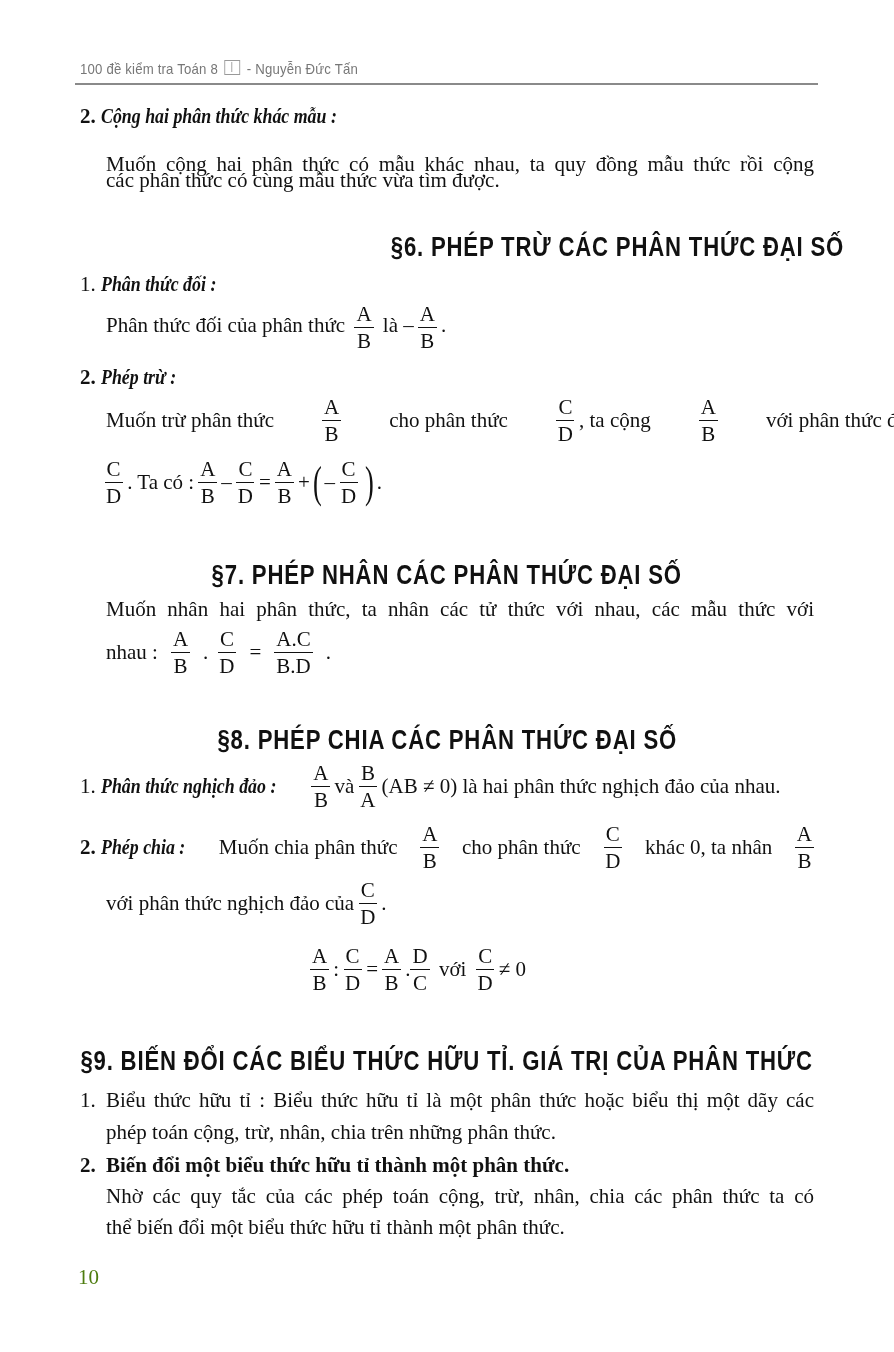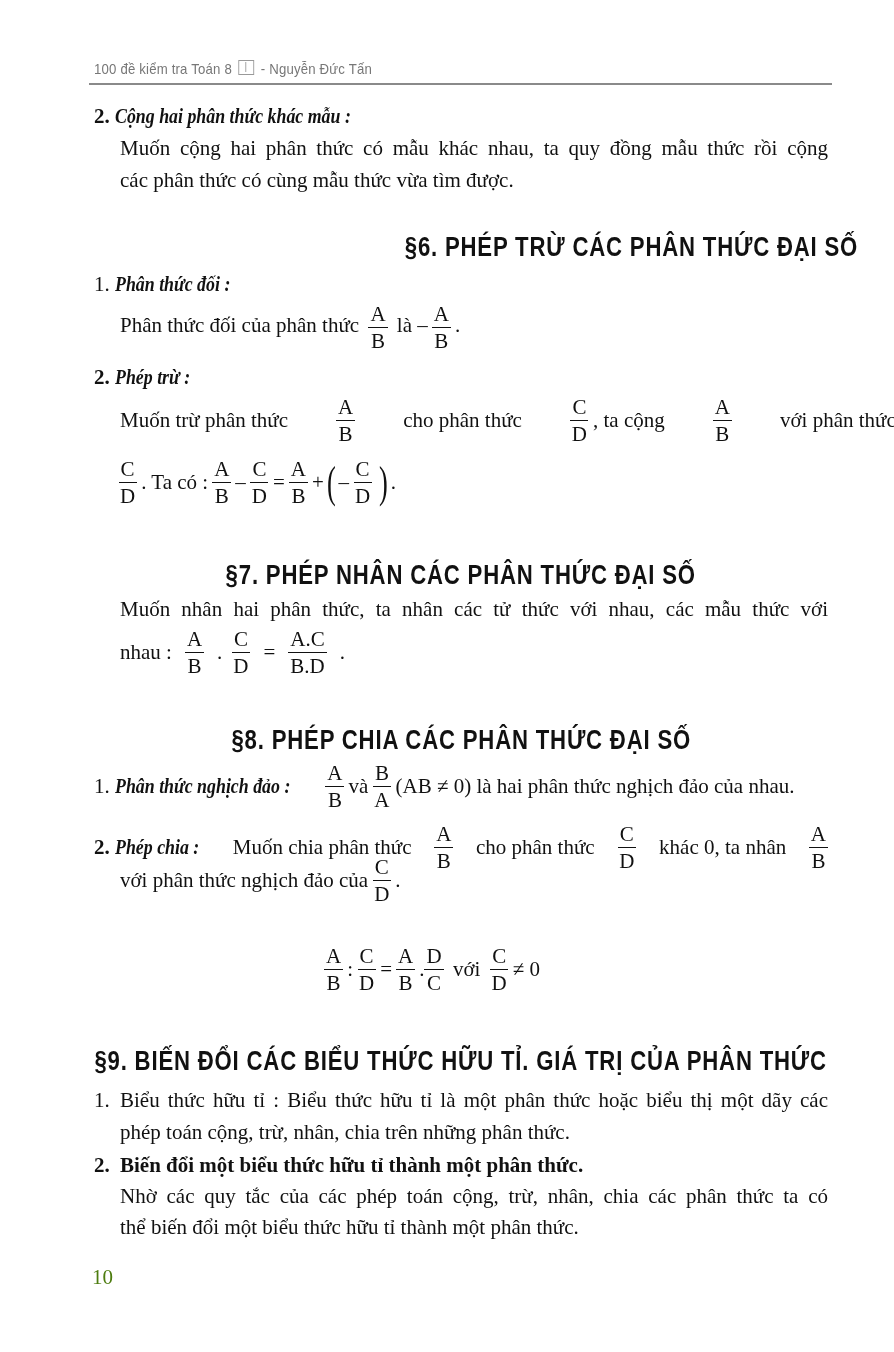--- a/index.html
+++ b/index.html
@@ -1,18 +1,18 @@
 <!DOCTYPE html>
 <html><head>
 <meta charset="utf-8">
 <style>
   html, body { margin: 0; padding: 0; background: #ffffff; }
   body { width: 894px; height: 1352px; position: relative; overflow: hidden;
          font-family: "Liberation Serif", serif; color: #111; }
-  .page { position: absolute; left: 0; top: 0; width: 724px; height: 1352px; margin-left: 14px; }
+  .page { position: absolute; left: 0; top: 0; width: 724px; height: 1352px; }
 
   .running-header { position: absolute; left: 80px; top: 60px; font-family: "Liberation Sans", sans-serif;
          font-size: 15px; color: #777; letter-spacing: 0.2px; transform: scaleX(0.88); transform-origin: left; white-space: nowrap; }
   .book-icon { display: inline-block; width: 16px; height: 13px; border: 1px solid #999; vertical-align: -1px; margin: 0 3px; position: relative; }
   .book-icon::after { content: ""; position: absolute; left: 7px; top: 1px; width: 1px; height: 10px; background: #999; }
   .header-rule { position: absolute; left: 75px; top: 83px; width: 743px; height: 2px; background: #8a8a8a; }
 
   .line { position: absolute; font-size: 21px; white-space: nowrap; line-height: 1; }
   .num { font-weight: bold; }
   .it { font-style: italic; font-weight: bold; transform: scaleX(0.85); display: inline-block; transform-origin: left; }
@@ -39,21 +39,21 @@
     <span class="book-icon"></span>
     <span>-</span>
     <span>Nguyễn Đức Tấn</span>
   </div>
   <div class="header-rule"></div>
 
   <div class="line" style="left:80px; top:106px;">
     <span class="num">2.</span>
     <span class="it">Cộng hai phân thức khác mẫu :</span>
   </div>
-  <div class="line" style="left:106px; top:138px; width:708px; text-align:justify; text-align-last:justify;">Muốn cộng hai phân thức có mẫu khác nhau, ta quy đồng mẫu thức rồi cộng</div>
+  <div class="line" style="left:106px; top:154px; width:708px; text-align:justify; text-align-last:justify;">Muốn cộng hai phân thức có mẫu khác nhau, ta quy đồng mẫu thức rồi cộng</div>
   <div class="line" style="left:106px; top:170px;">các phân thức có cùng mẫu thức vừa tìm được.</div>
 
   <div class="heading" style="top:232px;text-align:right;">
     <span>§6. PHÉP TRỪ CÁC PHÂN THỨC ĐẠI SỐ</span>
   </div>
 
   <div class="line" style="left:80px; top:274px;">
     <span>1.</span>
     <span class="it">Phân thức đối :</span>
   </div>
@@ -176,21 +176,21 @@
     <span class="frac">
         <span class="n">C</span>
         <span class="d">D</span>
       </span>
     <span>khác 0, ta nhân</span>
     <span class="frac" style="margin-right:0">
         <span class="n">A</span>
         <span class="d">B</span>
       </span>
   </div>
-  <div class="line" style="left:106px; top:856px; display:flex; align-items:center;">
+  <div class="line" style="left:106px; top:879px; display:flex; align-items:center;">
     <span>với phân thức nghịch đảo của</span>
     <span class="frac">
         <span class="n">C</span>
         <span class="d">D</span>
       </span>
       <span>.</span>
   </div>
 
   <div class="line" style="left:306px; top:945px; display:flex; align-items:center;">
     <span class="frac">

